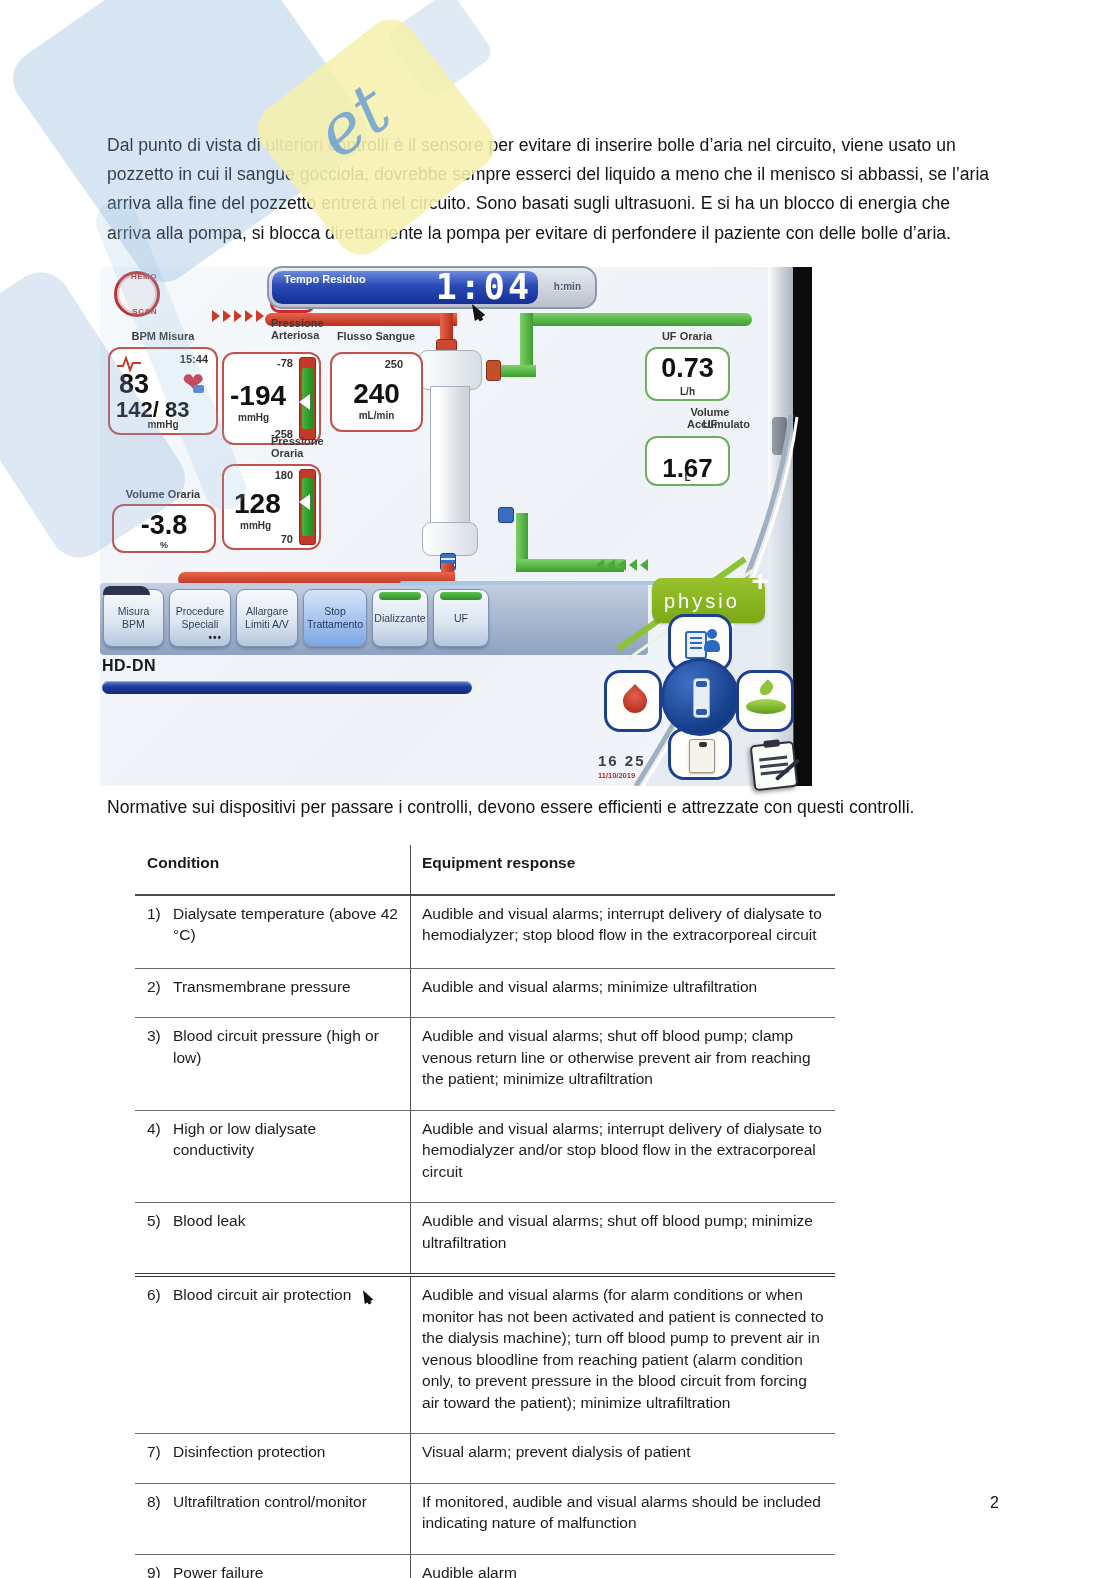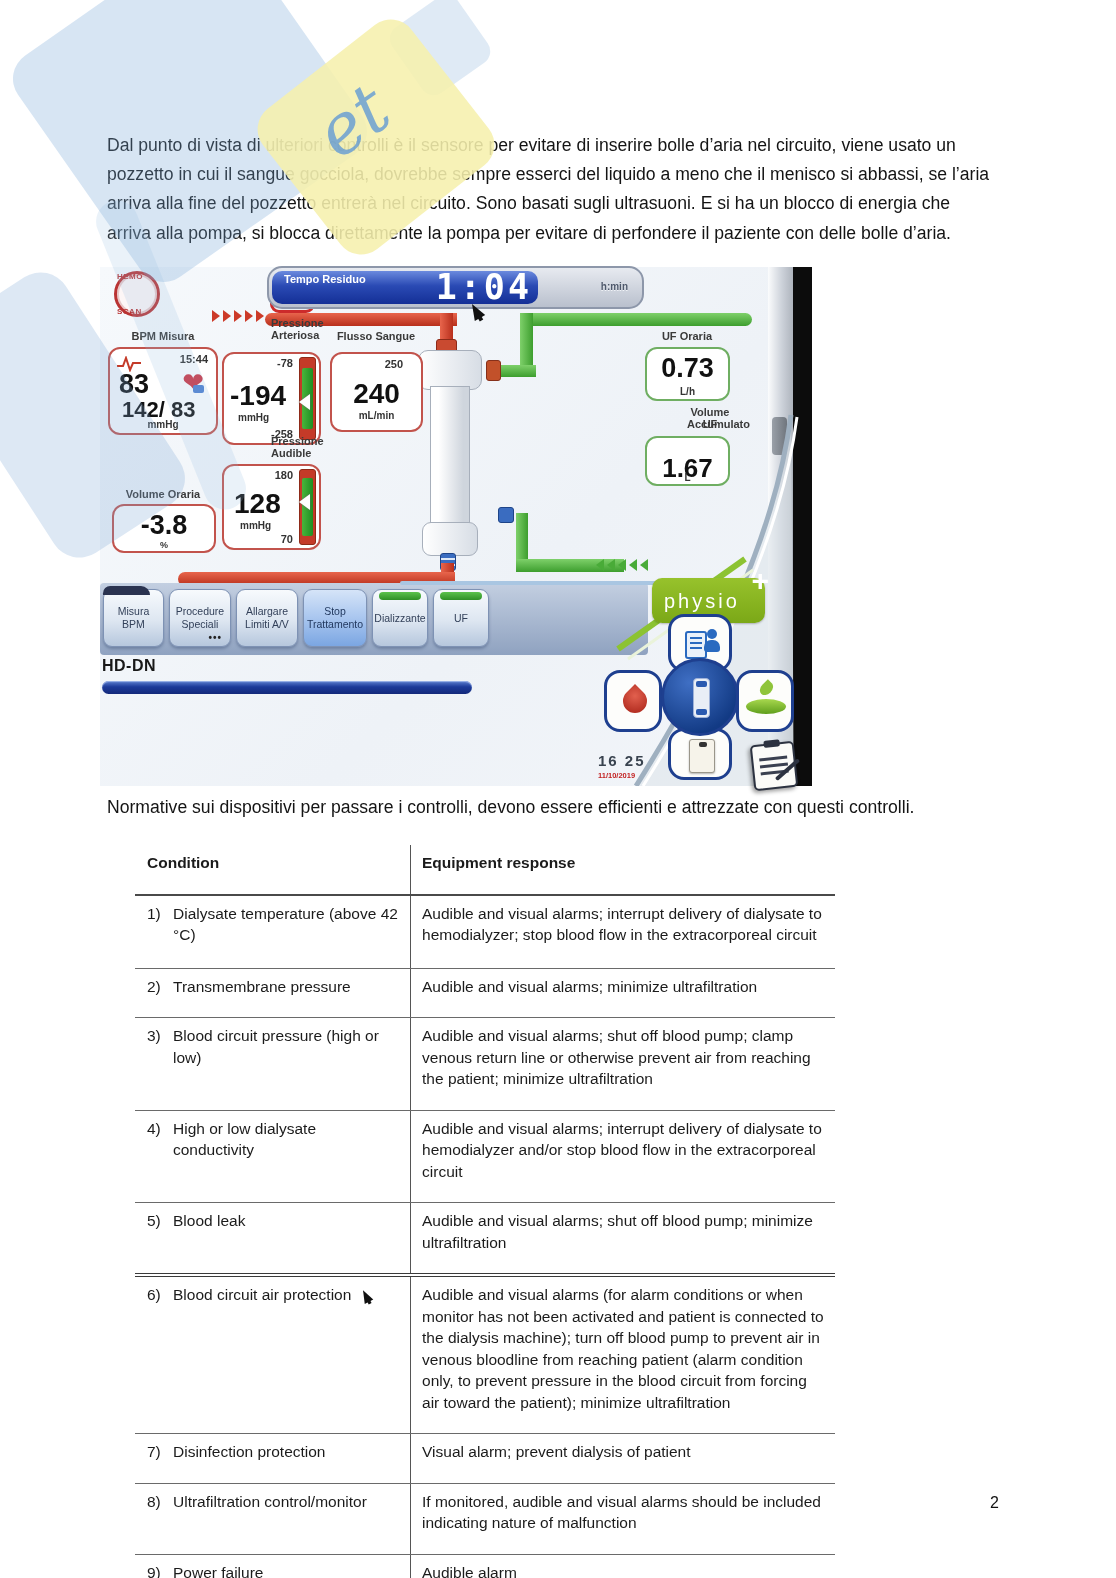--- a/index.html
+++ b/index.html
@@ -30,26 +30,26 @@
            font-family:"Liberation Sans",sans-serif;}
   .machine *{position:absolute;box-sizing:border-box;}
   .gray-strip{left:668px;top:0;width:25px;height:519px;
               background:linear-gradient(90deg,#fbfcfd,#cdd2da 55%,#aeb4bd);}
   .clamp{left:672px;top:150px;width:15px;height:38px;background:linear-gradient(90deg,#9aa0a8,#6f757d);
          border-radius:4px;}
   .black-strip{left:693px;top:0;width:19px;height:519px;background:#0c0c0c;}
   
   .hemoscan{left:14px;top:4px;width:46px;height:46px;border:3px solid #b93333;border-radius:50%;
             background:#fdf6f6;box-shadow:inset 0 0 0 2px #e8c8c8;display:flex;flex-direction:column;
-            align-items:flex-start;justify-content:center;gap:26px;}
+            align-items:flex-end;justify-content:center;gap:26px;}
   .hemoscan span{position:static;font-size:8px;font-weight:bold;color:#b93333;line-height:9px;letter-spacing:.5px;}
   .pencil-btn{left:170px;top:1px;width:45px;height:45px;border:3px solid #cc2b2b;border-radius:9px;
               background:linear-gradient(180deg,#ffffff,#e9edf2);display:flex;align-items:center;justify-content:center;}
   .pencil-btn span{position:static;font-size:26px;color:#4a4a55;transform:rotate(-8deg);}
-  .timebar{left:167px;top:-1px;width:377px;height:43px;background:linear-gradient(180deg,#e7eaf0,#b9c0cd);
+  .timebar{left:167px;top:-1px;width:330px;height:43px;background:linear-gradient(180deg,#e7eaf0,#b9c0cd);
            border:2px solid #8d97aa;border-radius:15px;}
   .timebar-blue{left:3px;top:3px;width:266px;height:33px;border-radius:10px;
                 background:linear-gradient(180deg,#6b8ade 0%,#2a4ab4 45%,#142f96 100%);}
   .timebar-label{left:12px;top:2px;font-size:11px;font-weight:bold;color:#fff;}
   .timebar-value{right:6px;top:-4px;font-family:"DejaVu Sans Mono",monospace;font-size:35px;
                  font-weight:bold;color:#fff;letter-spacing:3px;}
   .timebar-unit{right:14px;top:13px;font-size:10px;font-weight:bold;color:#4e586b;
                 text-shadow:0 1px 0 #f0f3f7;}
   
   .chevrons{display:flex;flex-direction:row;gap:3px;}
@@ -231,21 +231,21 @@
 
     <div class="vlabel" style="left:8px;top:63px;width:110px;">BPM Misura</div>
     <div class="vbox" style="left:8px;top:80px;width:110px;height:88px;">
       <svg style="left:7px;top:7px;" width="24" height="16" viewBox="0 0 24 16">
         <polyline points="0,10 6,10 9,2 13,14 16,7 24,7" fill="none" stroke="#c43a28" stroke-width="2"></polyline>
       </svg>
       <div class="side-small" style="right:8px;top:4px;">15:44</div>
       <div class="big" style="left:9px;top:20px;font-size:27px;">83</div>
       <div style="right:12px;top:18px;font-size:26px;color:#cc3340;">❤</div>
       <div style="right:12px;top:36px;width:11px;height:8px;background:#4d7fd0;border-radius:2px;"></div>
-      <div class="big" style="left:12px;top:48px;font-size:22px;">142/ 83</div>
+      <div class="big" style="left:6px;top:48px;font-size:22px;">142/ 83</div>
       <div class="unit" style="left:0;right:0;bottom:3px;text-align:center;">mmHg</div>
     </div>
 
     <div class="vlabel" style="left:122px;top:50px;width:98px;">
       <span>Pressione</span>
         <br>
       <span>Arteriosa</span>
     </div>
     <div class="vbox" style="left:122px;top:85px;width:99px;height:93px;">
       <div class="bar-track" style="right:3px;top:3px;bottom:3px;">
@@ -261,21 +261,21 @@
     <div class="vlabel" style="left:228px;top:63px;width:96px;">Flusso Sangue</div>
     <div class="vbox" style="left:230px;top:85px;width:93px;height:80px;">
       <div class="side-small" style="right:18px;top:4px;">250</div>
       <div class="big" style="left:0;right:0;top:24px;font-size:28px;text-align:center;">240</div>
       <div class="unit" style="left:0;right:0;top:56px;text-align:center;">mL/min</div>
     </div>
 
     <div class="vlabel" style="left:122px;top:168px;width:98px;">
       <span>Pressione</span>
         <br>
-      <span>Audible</span>
+      <span>Oraria</span>
     </div>
     <div class="vbox" style="left:122px;top:197px;width:99px;height:86px;">
       <div class="bar-track" style="right:3px;top:3px;bottom:3px;">
         <div class="bar-fill" style="top:8px;bottom:8px;"></div>
         <div class="bar-arrow" style="left:-1px;top:24px;"></div>
       </div>
       <div class="side-small" style="right:26px;top:3px;">180</div>
       <div class="big" style="left:10px;top:22px;font-size:28px;">128</div>
       <div class="unit" style="left:16px;top:54px;">mmHg</div>
       <div class="side-small" style="right:26px;bottom:3px;">70</div>

